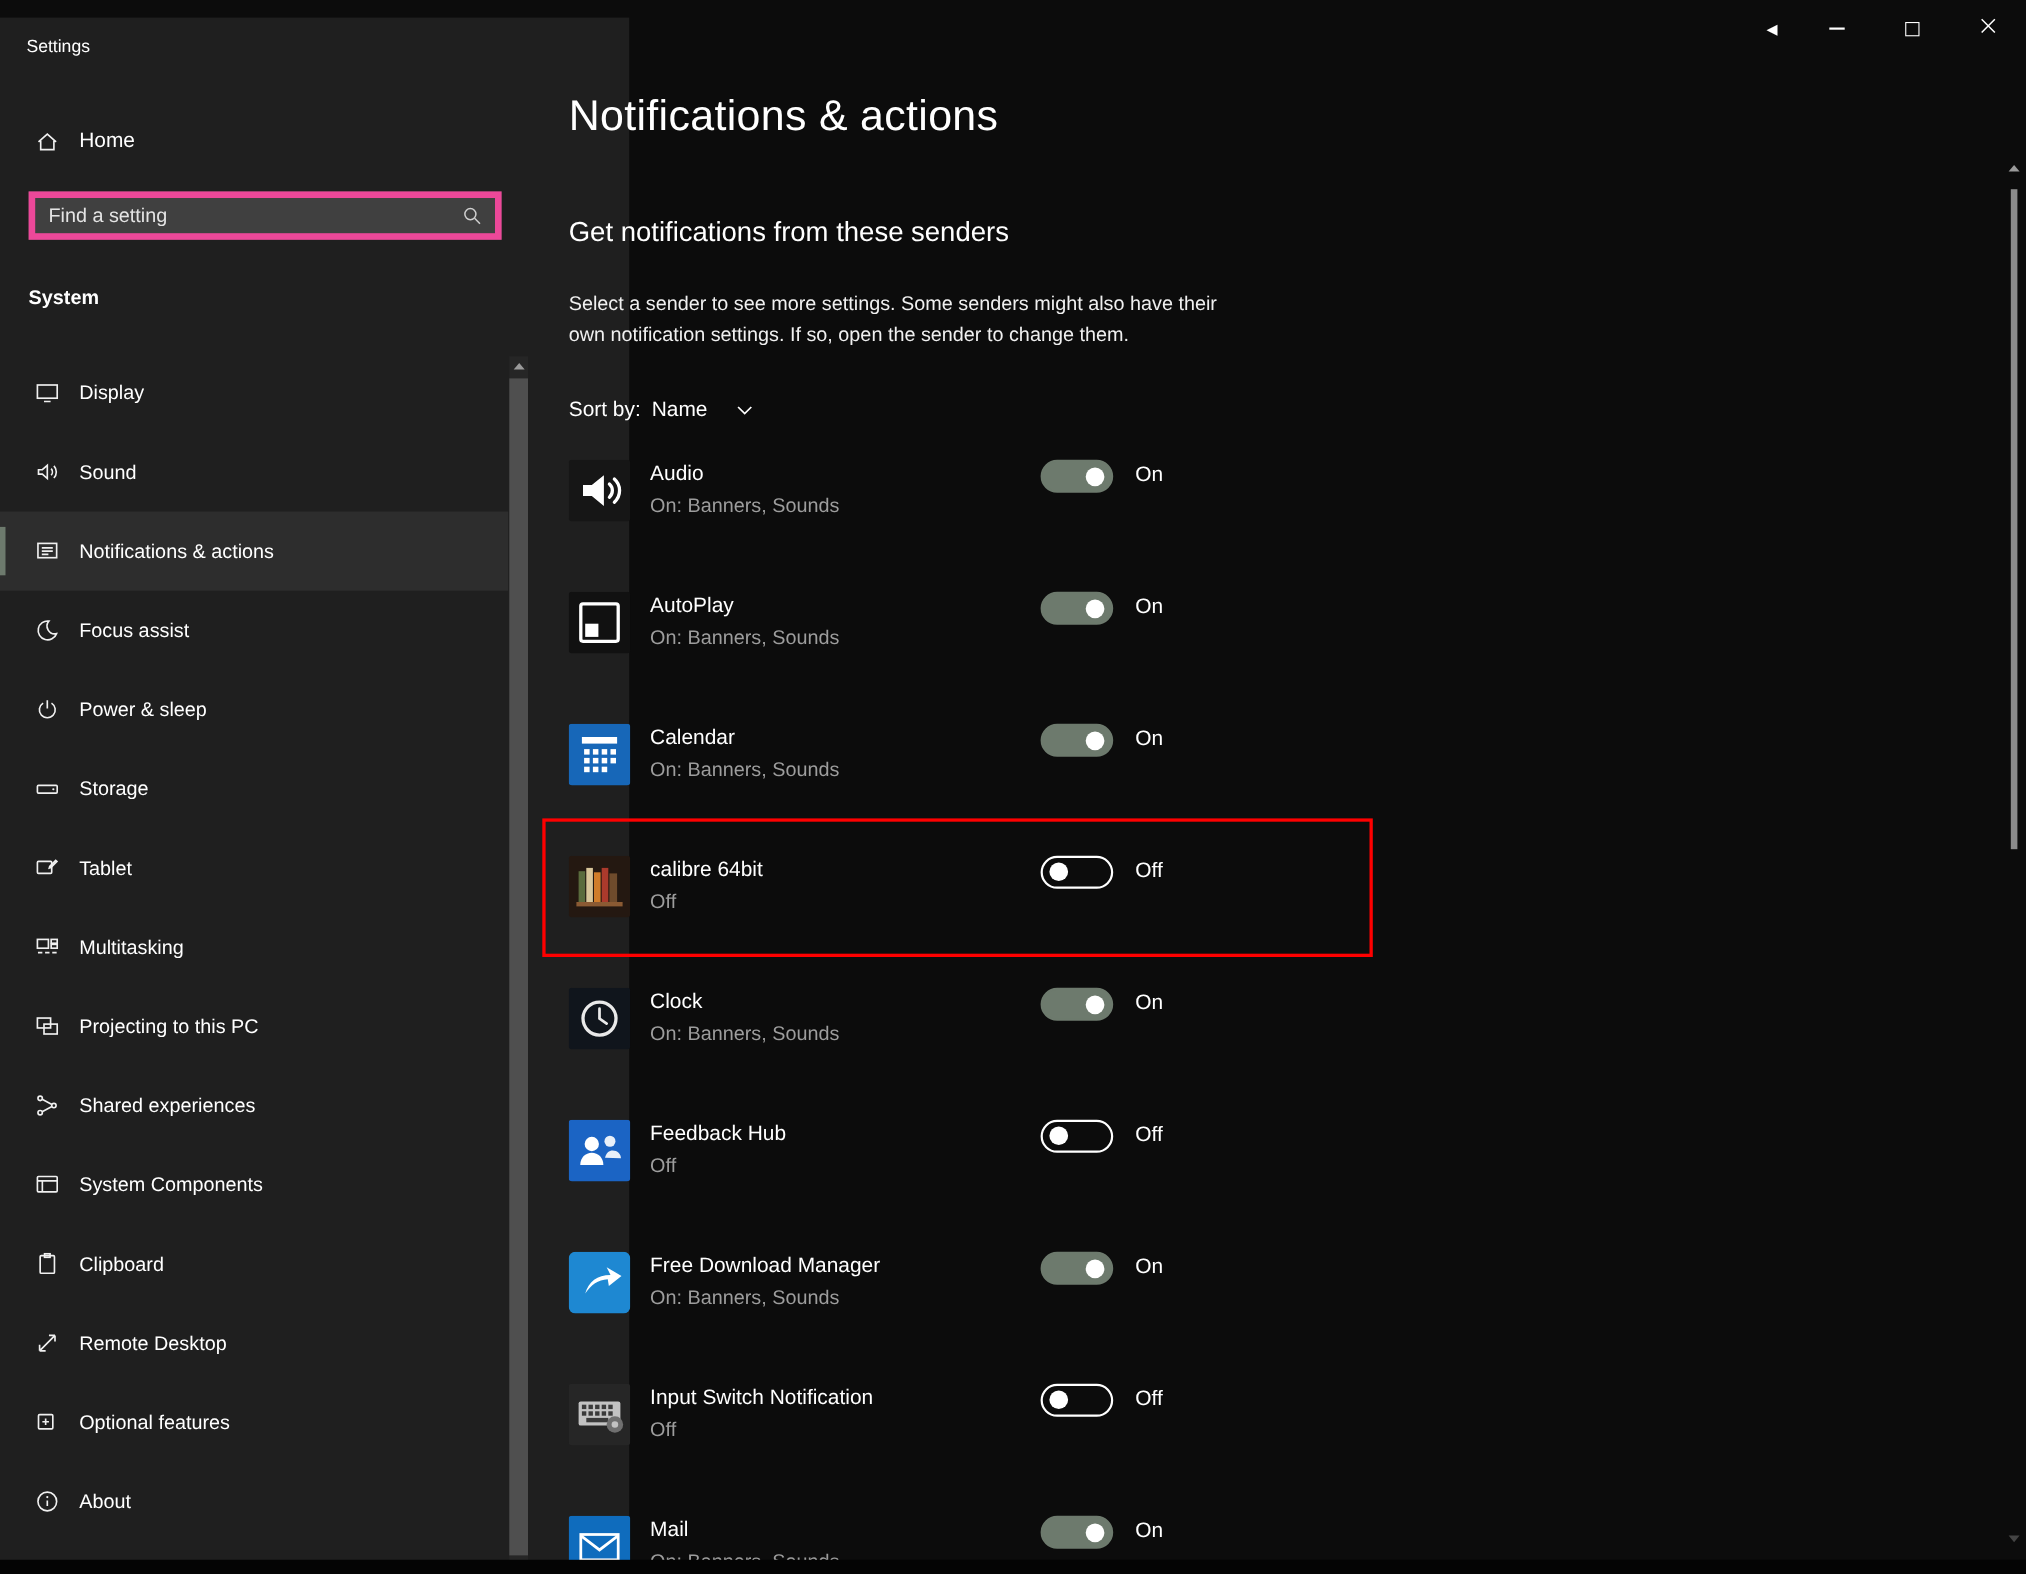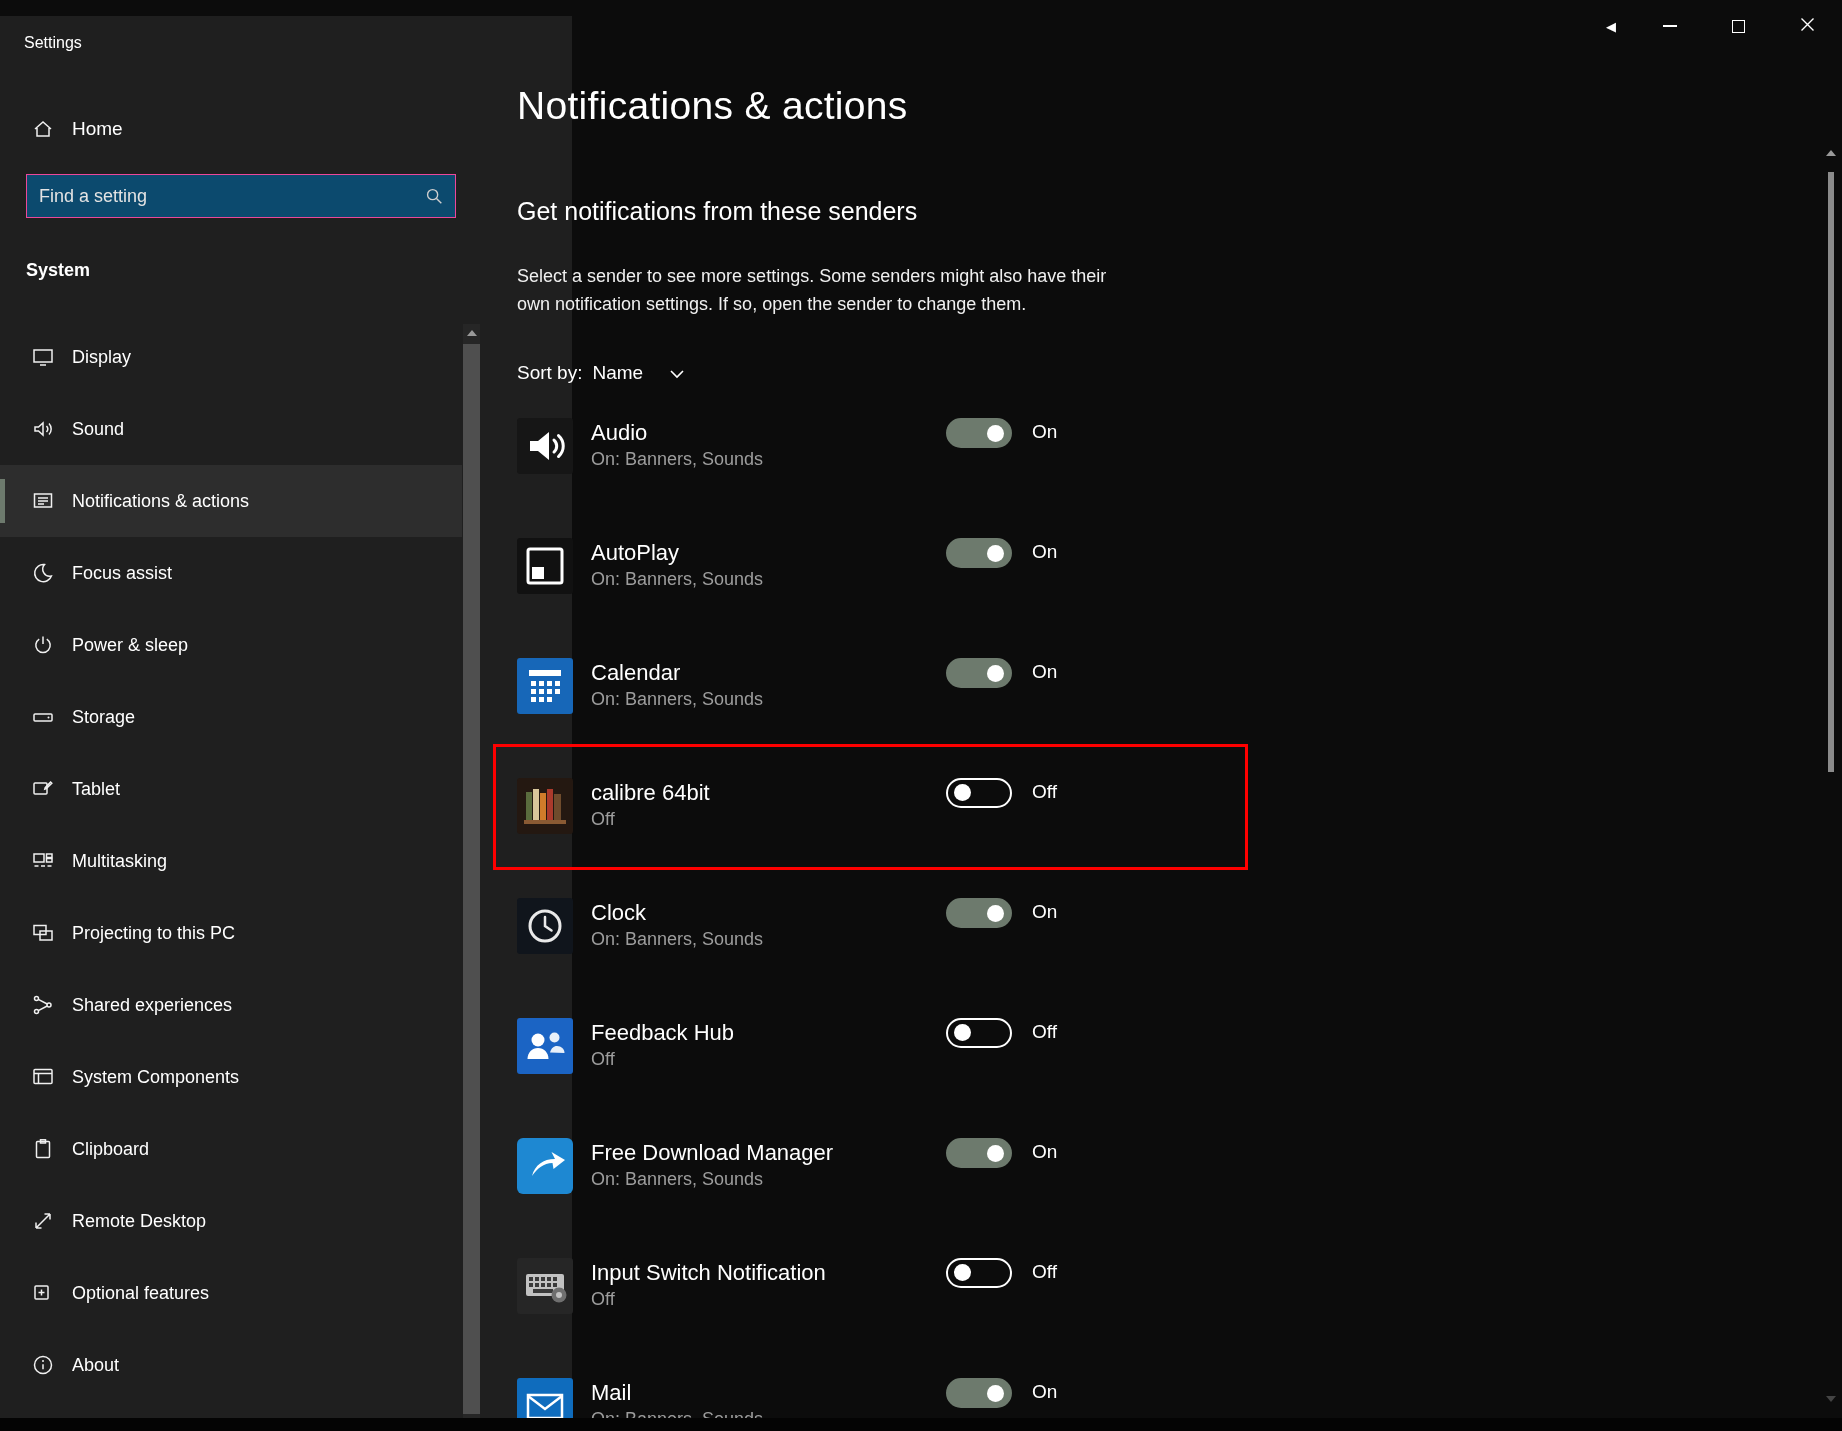--- a/index.html
+++ b/index.html
@@ -17,21 +17,21 @@
     overflow:hidden;
   }
   .window{position:relative;width:1842px;height:1431px;background:var(--content-bg);}
 
   
   .sidebar{position:absolute;left:0;top:16px;width:572px;height:1418px;background:var(--sidebar-bg);}
   .app-title{position:absolute;left:24px;top:18px;font-size:16px;color:#fff;}
   .home-item{position:absolute;left:10px;top:90px;width:460px;height:46px;display:flex;align-items:center;padding-left:20px;cursor:default;}
   .home-item .ic{width:26px;height:26px;margin-right:16px;display:flex;align-items:center;justify-content:center;}
   .home-item .lbl{font-size:19px;}
-  .search-box{position:absolute;left:26px;top:158px;width:430px;height:44px;background:#0c4a6e;border:1px solid #ec4899;display:flex;align-items:center;}
+  .search-box{position:absolute;left:26px;top:158px;width:430px;height:44px;background:#404040;border:6px solid #ec4899;display:flex;align-items:center;}
   .search-box input{flex:1;background:transparent;border:none;outline:none;color:#fff;font-size:18px;padding:0 12px;font-family:"Liberation Sans",sans-serif;}
   .search-box input::placeholder{color:#e4e4e4;opacity:1;}
   .search-box .mag{width:42px;display:flex;align-items:center;justify-content:center;}
   .section-label{position:absolute;left:26px;top:244px;font-size:18px;font-weight:bold;}
   .nav{position:absolute;left:0;top:305px;width:462px;}
   .nav-item{position:relative;display:flex;align-items:center;height:72px;padding-left:30px;cursor:default;}
   .nav-item .ic{width:26px;height:26px;margin-right:16px;flex:none;display:flex;align-items:center;justify-content:center;}
   .nav-item .lbl{font-size:18px;}
   .nav-item.selected{background:#2d2d2d;}
   .nav-item.selected::before{content:"";position:absolute;left:0;top:14px;bottom:14px;width:5px;background:var(--accent);}
@@ -50,21 +50,21 @@
   .section-heading{position:absolute;left:35px;top:197px;font-size:25px;font-weight:400;}
   .description{position:absolute;left:35px;top:262px;width:620px;font-size:18px;line-height:28px;color:#f0f0f0;}
   .sort-row{position:absolute;left:35px;top:362px;display:flex;align-items:center;font-size:19px;}
   .sort-row .sort-label{color:#fff;margin-right:10px;text-align:center;}
   .sort-btn{background:transparent;border:none;color:#fff;font-size:19px;display:flex;align-items:center;gap:26px;cursor:default;font-family:"Liberation Sans",sans-serif;}
 
   .sender-list{position:absolute;left:35px;top:418px;width:1180px;}
   .sender-row{position:relative;height:120px;}
   .app-tile{position:absolute;left:0;top:0;width:56px;height:56px;}
   .app-tile svg{display:block;width:56px;height:56px;}
-  .s-name{position:absolute;left:74px;top:2px;font-size:22px;color:#fff;}
+  .s-name{position:absolute;left:74px;top:2px;font-size:19px;color:#fff;}
   .s-status{position:absolute;left:74px;top:31px;font-size:18px;color:#9d9d9d;}
   .toggle{position:absolute;left:429px;top:0;width:66px;height:30px;border-radius:16px;border:2px solid #fff;background:transparent;}
   .toggle .knob{position:absolute;top:4px;left:6px;width:17px;height:17px;border-radius:50%;background:#fff;}
   .toggle.on{background:var(--accent);border-color:var(--accent);}
   .toggle.on .knob{left:auto;right:6px;top:4.5px;}
   .t-label{position:absolute;left:515px;top:3px;font-size:19px;color:#fff;}
 
   
   .annotation{position:absolute;left:493px;top:744px;width:755px;height:126px;border:3px solid var(--annotation);pointer-events:none;}
 

